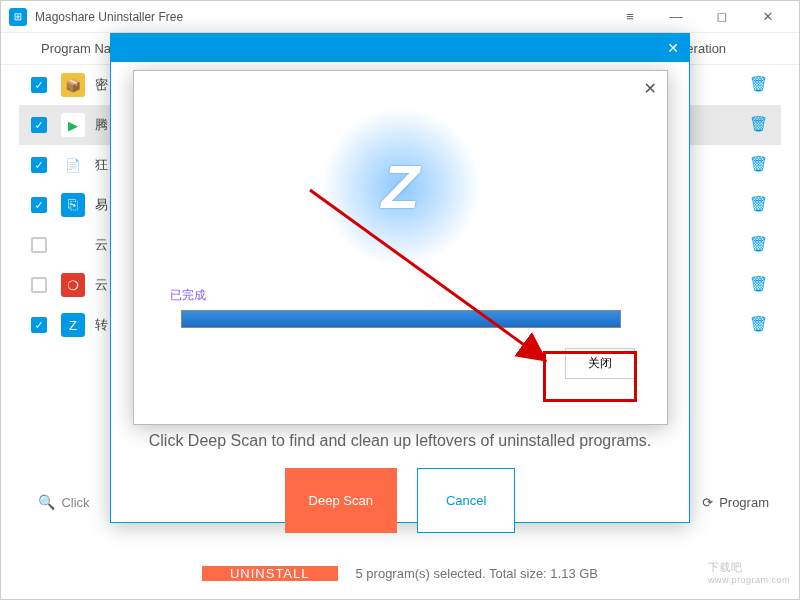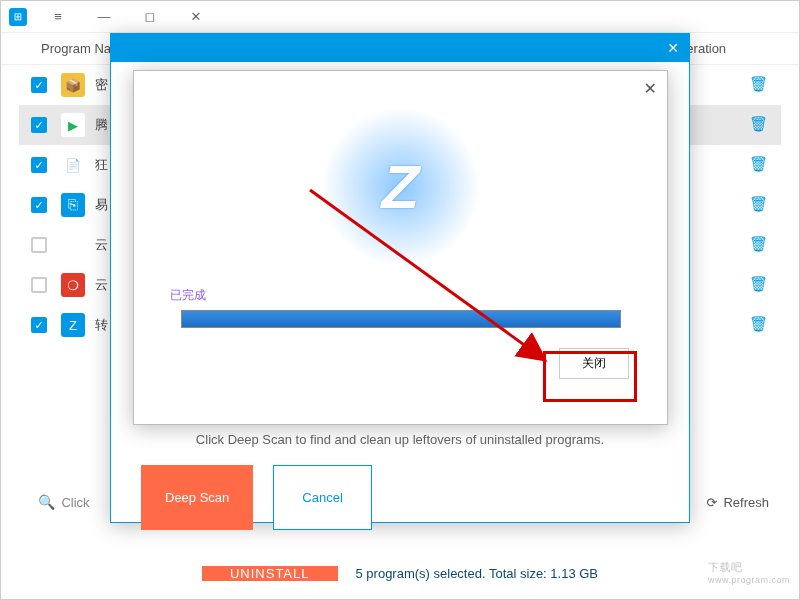--- a/index.html
+++ b/index.html
@@ -26,57 +26,58 @@
 .prog-text { flex: 1; }
 .trash-btn { width: 20px; height: 20px; color: #0099e5; font-size: 15px; margin-left: auto; }
 
 .bottom-bar { position: absolute; bottom: 74px; left: 0; right: 0; padding: 10px 30px; display: flex; align-items: center; }
 .search-box { display: flex; align-items: center; border: 1px solid transparent; padding: 4px 6px; border-radius: 3px; width: 120px; font-size: 13px; color: #888; }
 .search-box .mag { margin-right: 6px; color: #666; font-size: 14px; }
 .refresh { margin-left: auto; display: flex; align-items: center; gap: 6px; font-size: 13px; color: #555; }
 
 .uninstall-bar { position: absolute; bottom: 18px; left: 0; right: 0; display: flex; align-items: center; justify-content: center; gap: 18px; }
 .uninstall-btn { background: #ff6b47; color: #fff; padding: 0 28px; font-size: 13px; border: none; letter-spacing: 1px; }
-.status-text { font-size: 13px; color: #0c4a6e; }
+.status-text { font-size: 13px; color: #737373; }
 
 
 .dialog1 { position: absolute; left: 110px; top: 33px; width: 580px; height: 490px; background: #fff; border: 1px solid #0099e5; box-shadow: 0 3px 20px rgba(0,0,0,.25); z-index: 10; }
 .dlg1-header { height: 28px; background: #0099e5; display: flex; justify-content: flex-end; align-items: center; padding: 0 10px; color: #fff; font-size: 14px; }
 .dlg1-body { padding: 30px; text-align: center; }
-.dlg1-hint { font-size: 13px; color: #666; margin-top: 340px; text-align: center; }
-.dlg1-actions { display: flex; gap: 20px; margin-top: 18px; }
+.dlg1-hint { font-size: 16px; color: #666; margin-top: 340px; text-align: center; }
+.dlg1-actions { display: flex; justify-content: center; gap: 20px; margin-top: 18px; }
 .btn-deep { background: #ff6b47; color: #fff; border: none; padding: 10px 24px; font-size: 13px; }
 .btn-cancel { background: #fff; color: #0099e5; border: 1px solid #0099e5; padding: 24px 28px; font-size: 13px; }
 
 
 .dialog2 { position: absolute; left: 133px; top: 70px; width: 535px; height: 355px; background: #fff; border: 1px solid #bbb; box-shadow: 0 3px 20px rgba(0,0,0,.25); z-index: 20; }
 .dlg2-close { position: absolute; top: 8px; right: 10px; font-size: 16px; color: #555; }
 .dlg2-body { padding: 30px; height: 100%; display: flex; flex-direction: column; justify-content: center; align-items: center; }
 .glow { width: 160px; height: 160px; background: radial-gradient(circle, #8cc8ff 0%, #cde7ff 40%, rgba(255,255,255,0) 70%); border-radius: 50%; display: flex; align-items: center; justify-content: center; margin-top: -10px; }
 .z-logo { font-size: 62px; font-weight: bold; font-style: italic; color: #fff; text-shadow: 0 0 2px #3a8ee0; }
 .dlg2-label { align-self: flex-start; font-size: 12px; color: #8b5cf6; margin-top: 20px; margin-left: 6px; }
 .progress { width: 440px; height: 18px; border: 1px solid #888; margin-top: 6px; position: relative; background: #f4f4f4; }
 .progress-fill { height: 100%; background: linear-gradient(#3a8ee0, #1a6ec8); }
-.dlg2-actions { align-self: flex-end; margin-top: 20px; margin-right: 8px; }
+.dlg2-actions { align-self: flex-end; margin-top: 20px; margin-right: 2px; }
 .btn-close { background: #fff; border: 1px solid #ccc; padding: 6px 22px; font-size: 12px; }
 
 
 .red-box { position: absolute; left: 543px; top: 351px; width: 94px; height: 51px; border: 3px solid #d40000; z-index: 30; pointer-events: none; }
 .red-arrow { position: absolute; z-index: 29; pointer-events: none; }
 
 .watermark { position: absolute; right: 6px; bottom: 14px; font-size: 11px; color: rgba(0,0,0,.25); letter-spacing: .5px; z-index: 40; background: rgba(255,255,255,.4); padding: 1px 4px; }
 .watermark .sub { font-size: 9px; display: block; }
 </style>
 </head>
 <body>
 
 <div class="window">
 
   <div class="titlebar">
     <div class="app-icon">⊞</div>
+    <div class="app-title">Magoshare Uninstaller Free</div>
     <div class="win-controls">
       <div class="win-btn">≡</div>
       <div class="win-btn">—</div>
       <div class="win-btn">◻</div>
       <div class="win-btn">✕</div>
     </div>
   </div>
 
   <div class="table-header">
     <div class="col-name">Program Na</div>
@@ -128,21 +129,21 @@
       </div>
     </div>
 
   <div class="bottom-bar">
     <div class="search-box">
       <span class="mag">🔍</span>
       <span>Click</span>
     </div>
     <div class="refresh">
       <span>⟳</span>
-      <span>Refresh</span>
+      <span>Program</span>
     </div>
   </div>
 
   <div class="uninstall-bar">
     <button class="uninstall-btn">UNINSTALL</button>
     <span class="status-text">5 program(s) selected. Total size: 1.13 GB</span>
   </div>
 
 </div>
 

